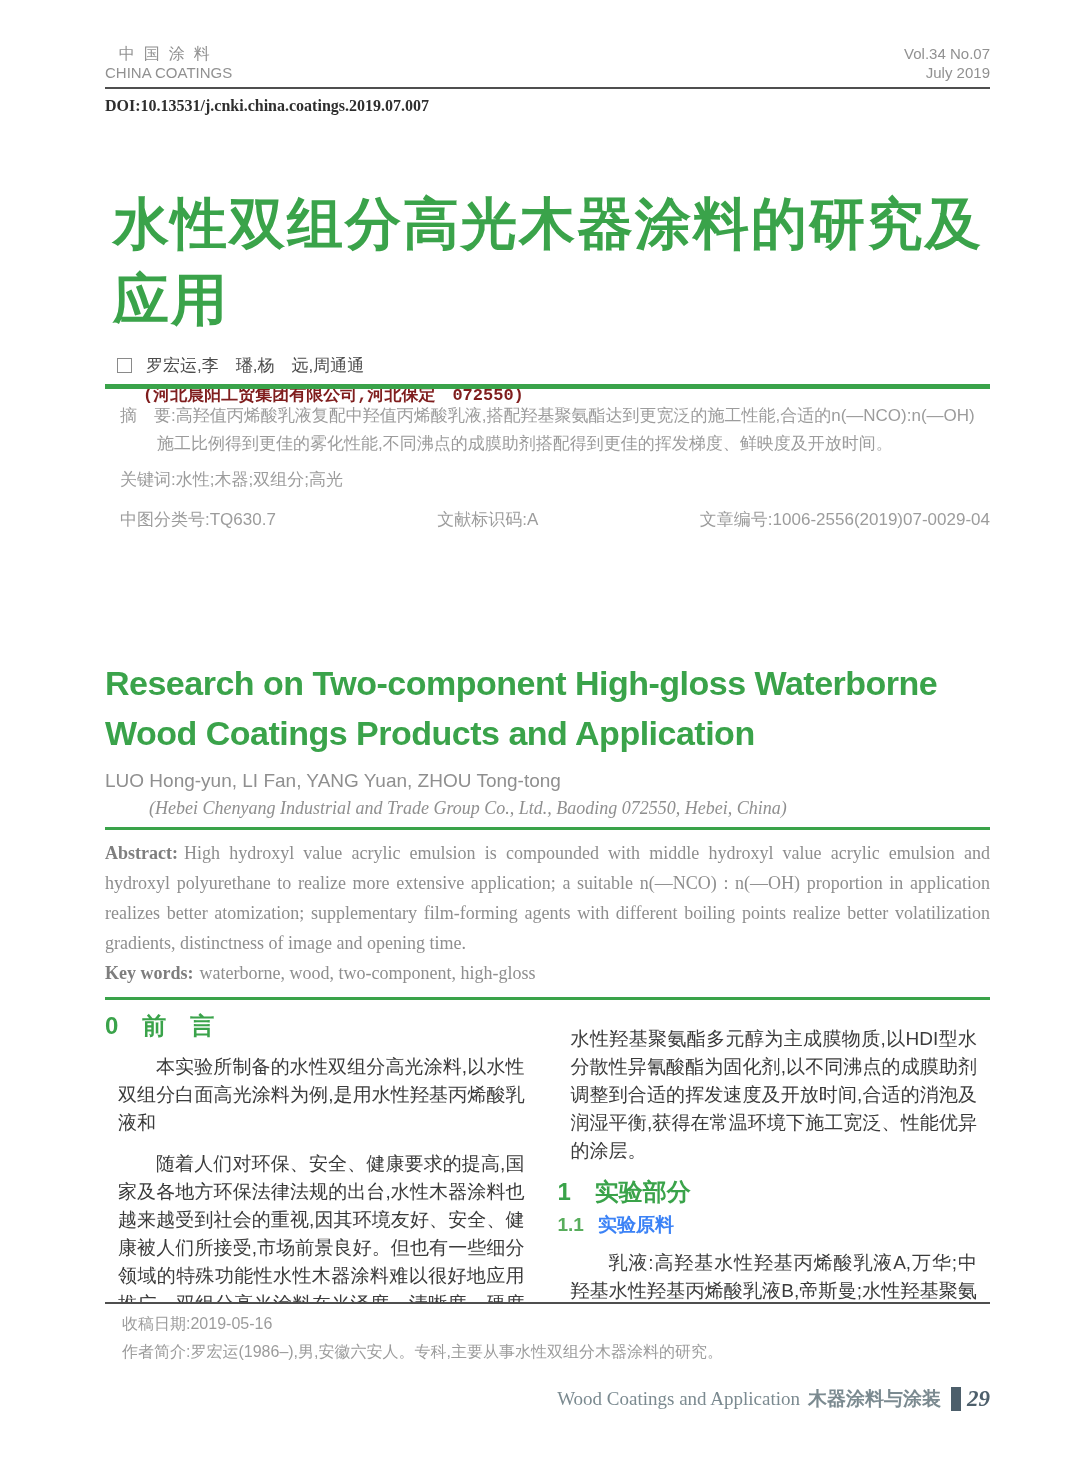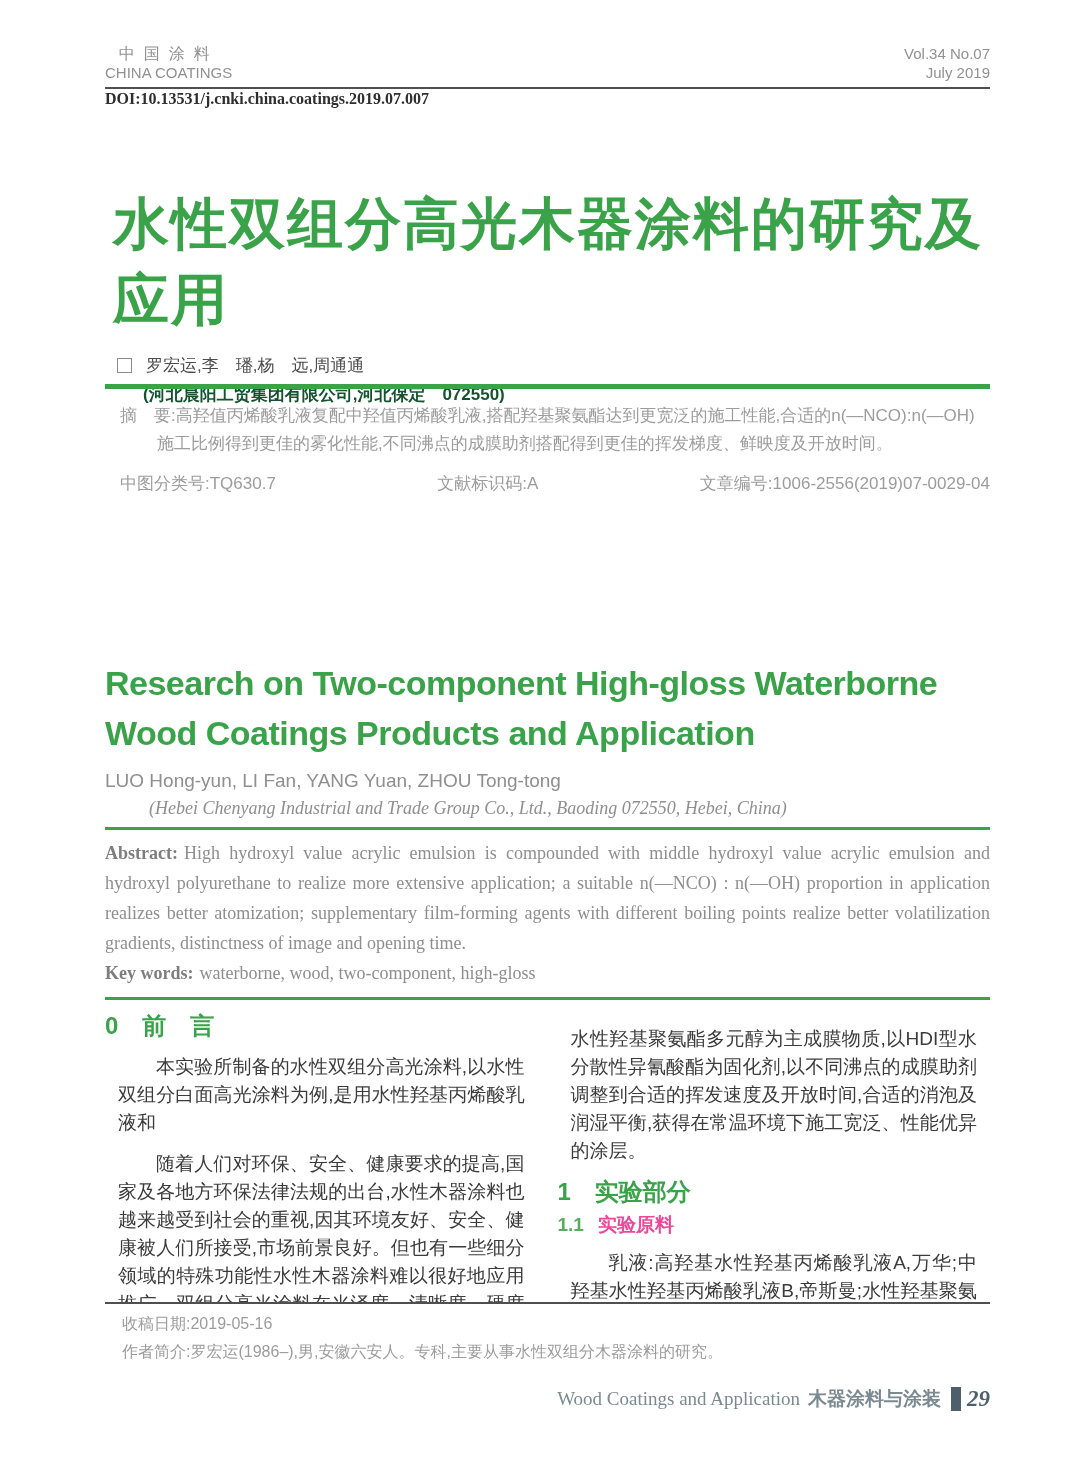--- a/index.html
+++ b/index.html
@@ -15,33 +15,33 @@
 
   
   .hdr { top:44px; }
   .hdr-row { display:flex; justify-content:space-between; align-items:flex-end;
              color:#919191; font-size:15px; line-height:19px;
              border-bottom:2px solid #4f4f4f; padding-bottom:5px; }
   .hdr-left, .hdr-right { width:200px; }
   .hdr-right { text-align:right; }
   .hdr-center { text-align:center; }
   .hdr-cn { letter-spacing:9px; font-size:16px; }
-  .doi { margin-top:1px; font-family:"Liberation Serif", serif; font-weight:700;
+  .doi { margin-top:8px; font-family:"Liberation Serif", serif; font-weight:700;
          color:#2e2e2e; font-size:16px; }
 
   
   .sec-title { top:186px; }
   .cn-title { margin:0; padding-left:8px; max-width:900px;
               color:#3aa34a; font-size:56px; line-height:76px; font-weight:700;
               letter-spacing:2px; }
   .authors-row { margin-top:16px; padding-left:12px; display:flex; align-items:center;
                  color:#4c4c4c; font-size:17px; }
   .author-marker { display:inline-block; width:13px; height:13px;
                    border:1.5px solid #8a8a8a; margin-right:14px; }
-  .affil-cn { margin-top:6px; padding-left:38px; color:#14532d; font-size:17px; font-weight:700; }
+  .affil-cn { margin-top:6px; padding-left:38px; color:#7f1d1d; font-size:17px; font-weight:700;font-family:Liberation Mono, monospace; }
 
   .rule-green-thick { top:384px; height:5px; background:#3aa34a; }
   .rule-g { height:3px; background:#3aa34a; border:none; margin:0; }
 
   
   .sec-cnabs { top:402px; color:#9c9c9c; font-size:17px; line-height:28px; padding-left:15px; }
   .abs-hang { margin:0; padding-left:37px; text-indent:-37px; max-height:56px; overflow:hidden; }
   .kw-row { margin-top:8px; }
   .meta-row { margin-top:12px; display:flex; justify-content:space-between; }
 
@@ -60,21 +60,21 @@
            font-family:"Liberation Serif", serif; }
   .en-rule2 { margin-top:9px; }
 
   
   .sec-body { top:1012px; height:292px; overflow:hidden;
               display:flex; gap:20px; color:#3b3b3b; }
   .col { flex:1 1 0; min-width:0; }
   .h-sec { margin:0 0 8px 0; color:#3aa34a; font-size:24px; line-height:28px; font-weight:700; }
   .h-sec2 { margin:10px 0 0 0; }
   .h-sub { margin:8px 0 6px 0; color:#58ad5c; font-size:19px; line-height:22px; font-weight:700; }
-  .h-sub .sub-title { color:#ec4899; margin-left:14px; }
+  .h-sub .sub-title { color:#3b82f6; margin-left:14px; }
   .bodyp { margin:13px; font-size:19px; line-height:28px; text-align:justify; }
   .indent { text-indent:2em; }
 
   
   .rule-foot { top:1302px; height:2px; background:#4f4f4f; }
   .sec-footnote { top:1310px; color:#9c9c9c; font-size:16px; line-height:28px;margin-left:17px; }
 
   
   .sec-pagefoot { top:1386px; display:flex; justify-content:flex-end; align-items:center;
                   font-family:"Liberation Serif", serif; color:#7b8a90; font-size:19px; }
@@ -107,20 +107,21 @@
       <span class="author-marker"></span>
       <span>罗宏运,李　璠,杨　远,周通通</span>
     </div>
     <div class="affil-cn">(河北晨阳工贸集团有限公司,河北保定　072550)</div>
   </section>
 
   <div class="abs rule-green-thick"></div>
 
   <section class="abs sec-cnabs">
     <p class="abs-hang"><span>摘　要:</span><span>高羟值丙烯酸乳液复配中羟值丙烯酸乳液,搭配羟基聚氨酯达到更宽泛的施工性能,合适的n(—NCO):n(—OH)施工比例得到更佳的雾化性能,不同沸点的成膜助剂搭配得到更佳的挥发梯度、鲜映度及开放时间。</span></p>
+    <div class="kw-row"><span>关键词:</span><span>水性;木器;双组分;高光</span></div>
     <div class="meta-row">
       <span><span>中图分类号:</span><span>TQ630.7</span></span>
       <span><span>文献标识码:</span><span>A</span></span>
       <span><span>文章编号:</span><span>1006-2556(2019)07-0029-04</span></span>
     </div>
   </section>
 
   <section class="abs sec-en">
     <h2 class="en-title">Research on Two-component High-gloss Waterborne Wood Coatings Products and Application</h2>
     <div class="en-authors">LUO Hong-yun, LI Fan, YANG Yuan, ZHOU Tong-tong</div>

